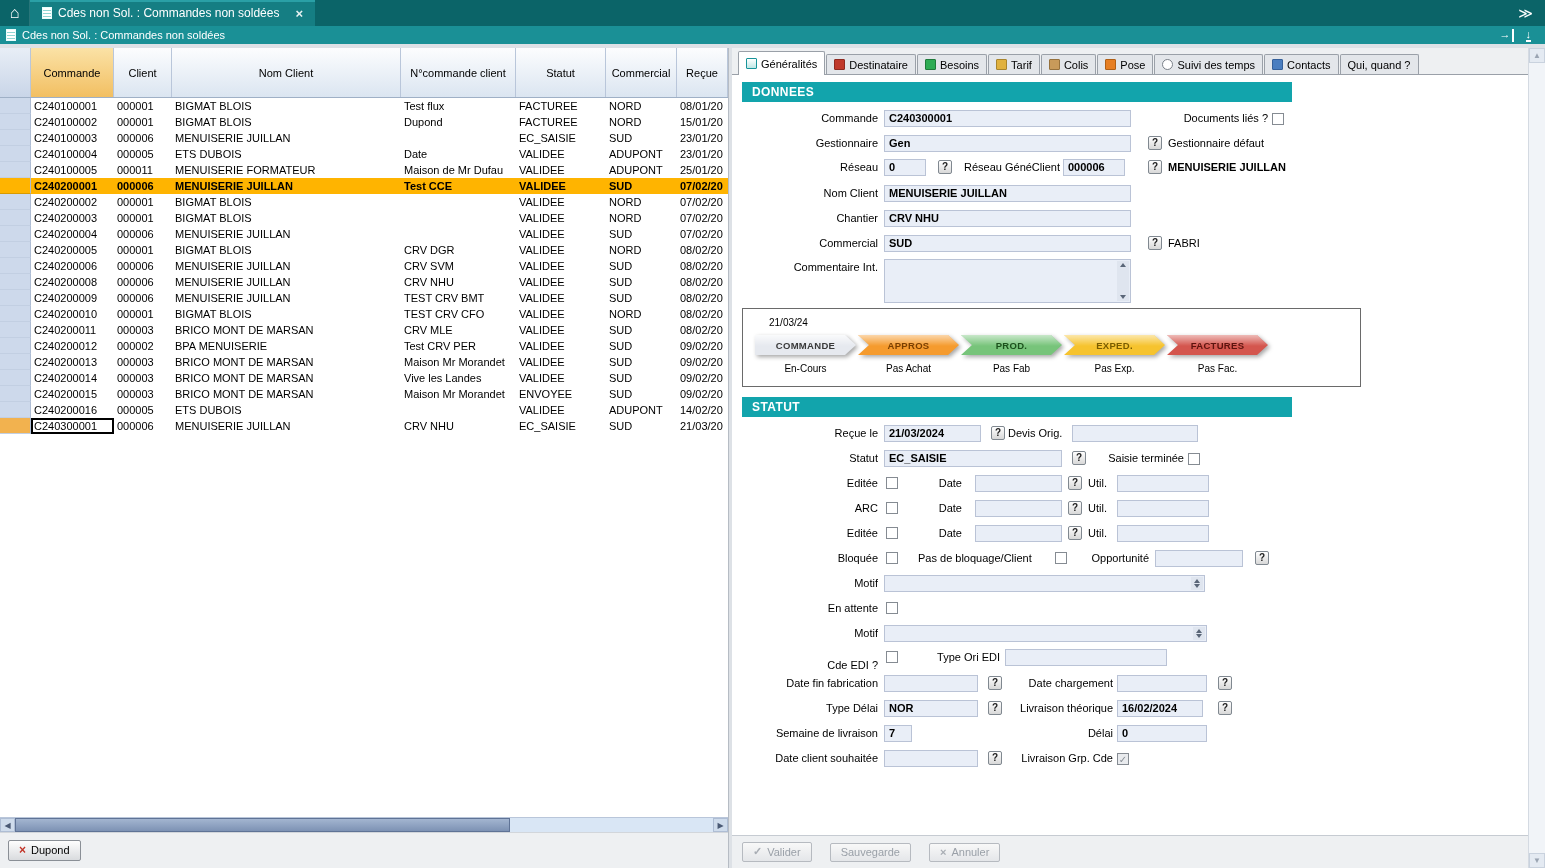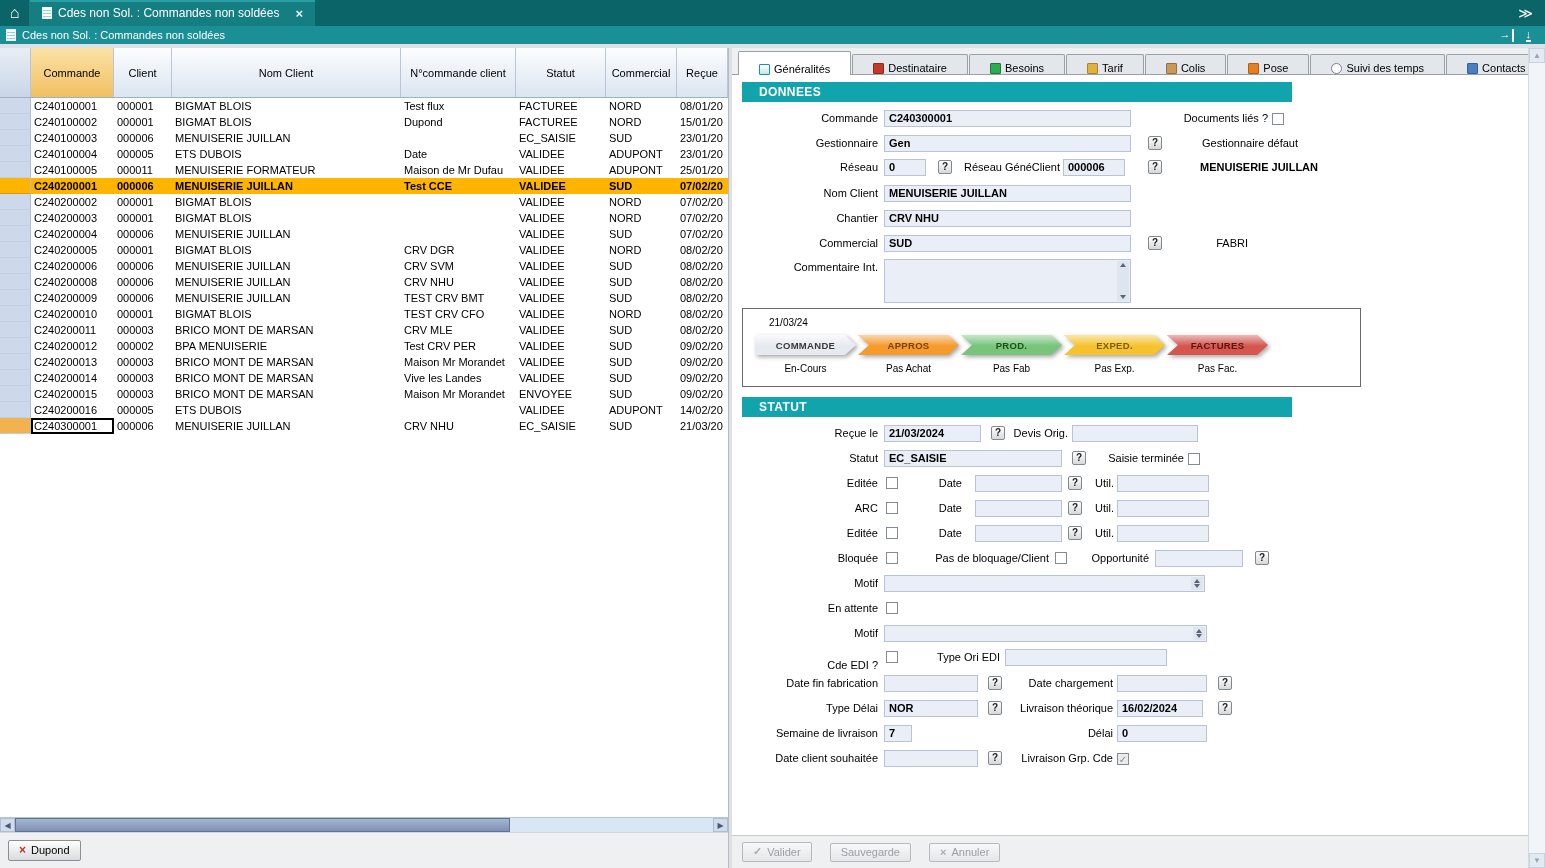--- a/index.html
+++ b/index.html
@@ -48,37 +48,37 @@
   .hscroll .sarr.l{left:0}.hscroll .sarr.r{right:0}
   .hthumb{position:absolute;left:15px;top:0;width:495px;height:14px;background:linear-gradient(#a3b5d0,#7d92b4);border:1px solid #5f7396}
   .left-footer{height:36px;background:#eef0f2;border-top:1px solid #d2d6db;display:flex;align-items:center;padding-left:8px}
   .btn{display:inline-flex;align-items:center;gap:5px;font-size:11px;padding:2px 10px 3px;border:1px solid #8a8f96;border-radius:2px;background:linear-gradient(#fefefe,#d9dbde);color:#000;cursor:default}
   .redx{color:#c23428;font-weight:bold;font-size:12px}
   .btn.dis{color:#9aa0a8;border-color:#b6bac0;background:linear-gradient(#f8f8f8,#e4e6e9)}
   .gico{color:#a8adb4;font-weight:bold;font-size:11px}
 
   
   .tabstrip{height:26px;display:flex;align-items:flex-end;padding-left:6px;background:#eef0f2}
-  .dtab{display:inline-flex;align-items:flex-end;gap:4px;height:20px;padding:0 20px;border:1px solid #9aa0a8;border-bottom:none;border-radius:2px 2px 0 0;background:#e3e6ea;font-size:11px;margin-right:1px;white-space:nowrap}
+  .dtab{display:inline-flex;align-items:center;gap:4px;height:20px;padding:0 7px;border:1px solid #9aa0a8;border-bottom:none;border-radius:2px 2px 0 0;background:#e3e6ea;font-size:11px;margin-right:1px;white-space:nowrap}
   .dtab.active{background:#fff;height:24px;margin-bottom:-1px;z-index:2;position:relative}
   .ti{width:11px;height:11px;display:inline-block;border-radius:1px}
   .ti-form{background:linear-gradient(#ffffff,#bfe8e6);border:1px solid #18949a}
   .ti-book{background:#c0392b;border:1px solid #8e2a20}
   .ti-lock{background:#2eac54;border:1px solid #1f7a3a}
   .ti-tag{background:#e0b13e;border:1px solid #a8842c}
   .ti-package{background:#c89a5a;border:1px solid #96713c}
   .ti-pose{background:#e67e22;border:1px solid #b05f15}
   .ti-clock{background:#fff;border:1px solid #7a8088;border-radius:50%}
   .ti-contacts{background:#4a7ec0;border:1px solid #35609a}
 
   
   .form{flex:1;background:#fff;position:relative;border-top:1px solid #9aa0a8;overflow:hidden}
-  .secbar{position:absolute;height:20px;line-height:20px;background:#12a4ac;color:#fff;font-weight:bold;font-size:12px;padding-left:17px;letter-spacing:.4px}
+  .secbar{position:absolute;height:20px;line-height:20px;background:#12a4ac;color:#fff;font-weight:bold;font-size:12px;padding-left:10px;letter-spacing:.4px}
   .lbl{position:absolute;left:4px;width:142px;height:17px;line-height:17px;font-size:11px;text-align:right;color:#000;white-space:nowrap;overflow:hidden}
-  .lbl.la{text-align:right}
+  .lbl.la{text-align:left}
   .fld{position:absolute;height:17px;background:#e9eef7;border:1px solid #bac3d6;font-size:11px;line-height:14px;padding:0 4px;color:#000;white-space:nowrap;overflow:hidden}
   .fld.b{font-weight:bold}
   .b{font-weight:bold}
   .q{position:absolute;width:14px;height:14px;background:linear-gradient(#ffffff,#d8d8d8);border:1px solid #808890;border-radius:2px;font-size:10px;font-weight:bold;text-align:center;line-height:12px;color:#222}
   .cb{position:absolute;width:12px;height:12px;background:#fff;border:1px solid #858b92}
   .cb.chk{background:#e9ebee;color:#878d94;font-size:10px;line-height:11px;text-align:center}
   .updown{position:absolute;right:1px;top:1px;bottom:1px;width:12px;background:#dfe5ef;display:flex;flex-direction:column;align-items:center;justify-content:space-between;padding:2px 0}
   .tup{width:0;height:0;border-left:3px solid transparent;border-right:3px solid transparent;border-bottom:4px solid #5a6678}
   .tdn{width:0;height:0;border-left:3px solid transparent;border-right:3px solid transparent;border-top:4px solid #5a6678}
 

